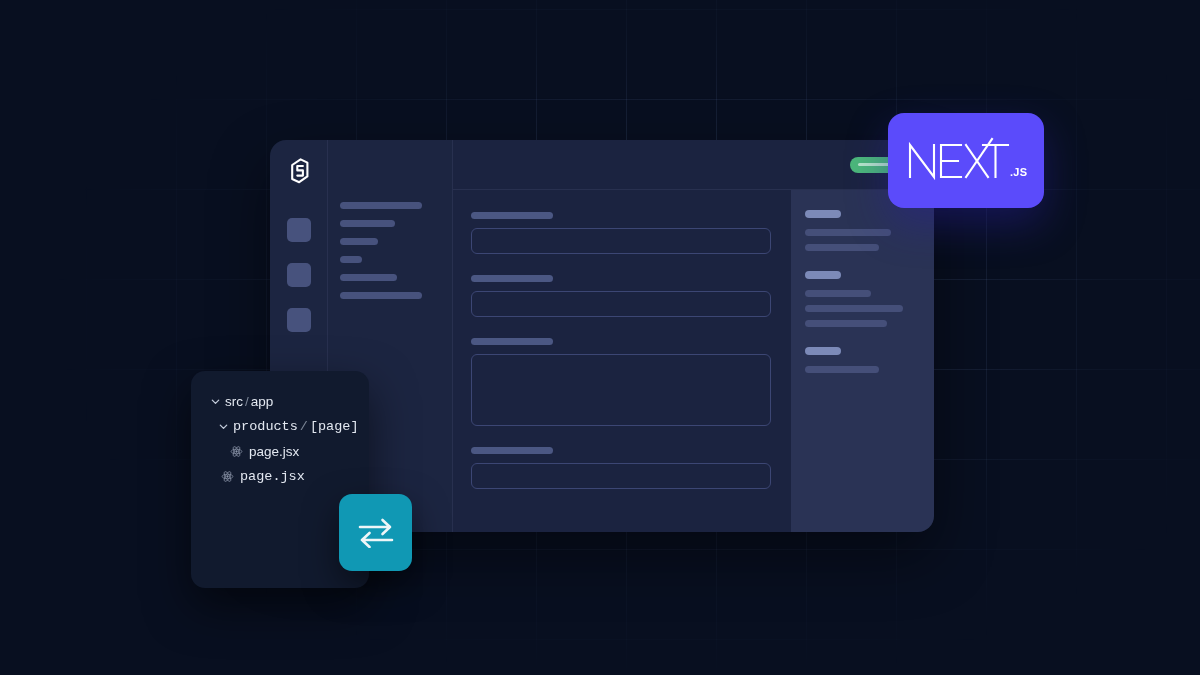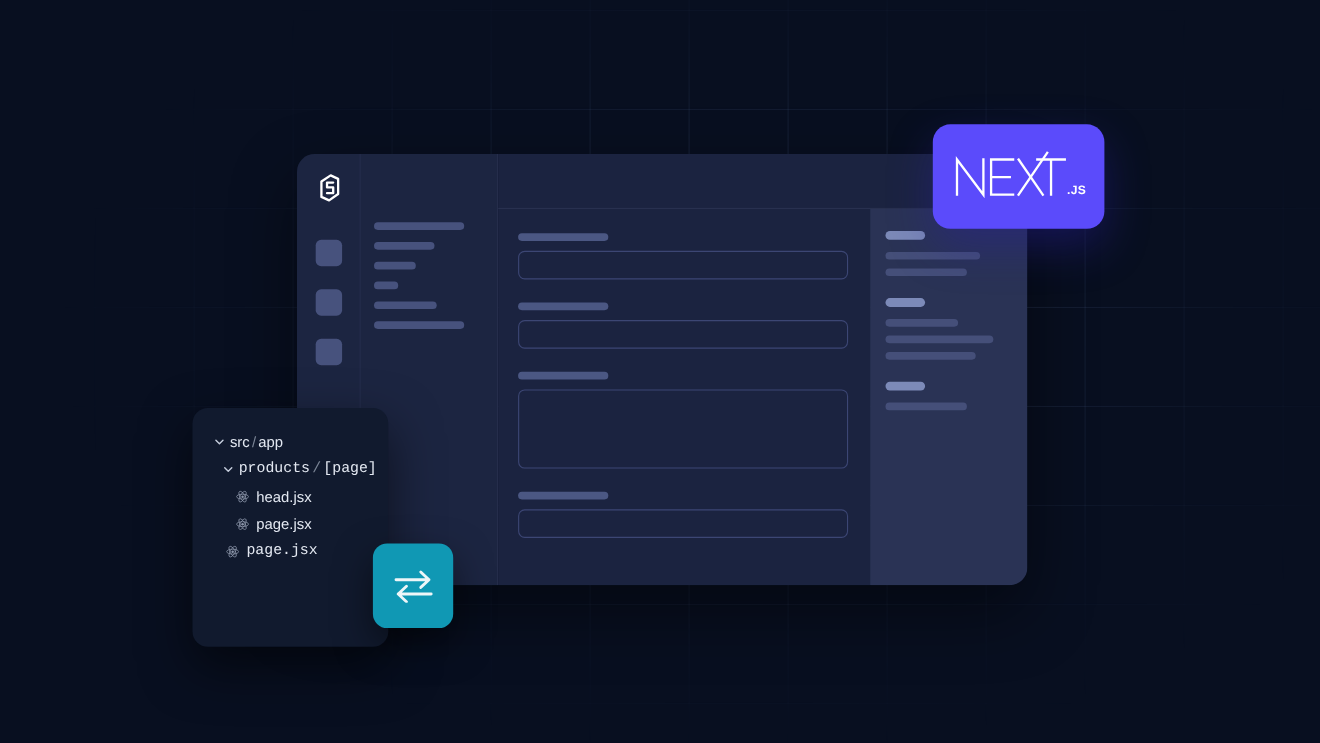--- a/index.html
+++ b/index.html
@@ -155,21 +155,21 @@
     height: 7px;
     border-radius: 4px;
     background: #454f79;
     margin-bottom: 8px;
   }
   .meta-group { margin-bottom: 20px; }
 
   
   #file-tree-card {
     position: absolute;
-    left: 175px;
+    left: 191px;
     top: 371px;
     width: 178px;
     height: 217px;
     background: #111a2e;
     border-radius: 14px;
     padding: 18px 14px 0 16px;
     box-shadow: 0 18px 45px rgba(0,0,0,0.55);
   }
   .tree-row {
     display: flex;
@@ -192,21 +192,21 @@
   }
   .tree-row .label { color: #e3e8f1; }
   .tree-row .sep { color: #7c8697; padding: 0 2px; }
   .indent-1 { padding-left: 11px; font-family: Liberation Mono, monospace; }
   .indent-2 { padding-left: 20px; }
   .indent-0b { padding-left: 3px; }
 
   
   #nextjs-badge {
     position: absolute;
-    left: 848px;
+    left: 888px;
     top: 113px;
     width: 156px;
     height: 95px;
     border-radius: 16px;
     background: #5b4bfb;
     display: flex;
     align-items: center;
     justify-content: center;
     box-shadow: 0 16px 40px rgba(40,30,150,0.45);
   }
@@ -317,42 +317,31 @@
       <span class="chev">
         <svg width="11" height="11" viewBox="0 0 12 12" fill="none" aria-hidden="true">
           <path d="M2.5 4.5 L6 8 L9.5 4.5" stroke="currentColor" stroke-width="1.4" stroke-linecap="round" stroke-linejoin="round"></path>
         </svg>
       </span>
       <span class="label">products</span>
       <span class="sep">/</span>
       <span class="label">[page]</span>
     </div>
 
+
+
     <div class="tree-row indent-2">
       <span class="react-ico">
         <svg width="13" height="13" viewBox="0 0 24 24" fill="none" aria-hidden="true">
           <circle cx="12" cy="12" r="2.1" fill="currentColor"></circle>
           <ellipse cx="12" cy="12" rx="10" ry="4.1" stroke="currentColor" stroke-width="1.3"></ellipse>
           <ellipse cx="12" cy="12" rx="10" ry="4.1" stroke="currentColor" stroke-width="1.3" transform="rotate(60 12 12)"></ellipse>
           <ellipse cx="12" cy="12" rx="10" ry="4.1" stroke="currentColor" stroke-width="1.3" transform="rotate(120 12 12)"></ellipse>
         </svg>
       </span>
-      <span class="label">head.jsx</span>
-    </div>
-
-
-    <div class="tree-row indent-2">
-      <span class="react-ico">
-        <svg width="13" height="13" viewBox="0 0 24 24" fill="none" aria-hidden="true">
-          <circle cx="12" cy="12" r="2.1" fill="currentColor"></circle>
-          <ellipse cx="12" cy="12" rx="10" ry="4.1" stroke="currentColor" stroke-width="1.3"></ellipse>
-          <ellipse cx="12" cy="12" rx="10" ry="4.1" stroke="currentColor" stroke-width="1.3" transform="rotate(60 12 12)"></ellipse>
-          <ellipse cx="12" cy="12" rx="10" ry="4.1" stroke="currentColor" stroke-width="1.3" transform="rotate(120 12 12)"></ellipse>
-        </svg>
-      </span>
       <span class="label">page.jsx</span>
     </div>
 
 
     <div class="tree-row indent-1">
       <span class="react-ico">
         <svg width="13" height="13" viewBox="0 0 24 24" fill="none" aria-hidden="true">
           <circle cx="12" cy="12" r="2.1" fill="currentColor"></circle>
           <ellipse cx="12" cy="12" rx="10" ry="4.1" stroke="currentColor" stroke-width="1.3"></ellipse>
           <ellipse cx="12" cy="12" rx="10" ry="4.1" stroke="currentColor" stroke-width="1.3" transform="rotate(60 12 12)"></ellipse>

